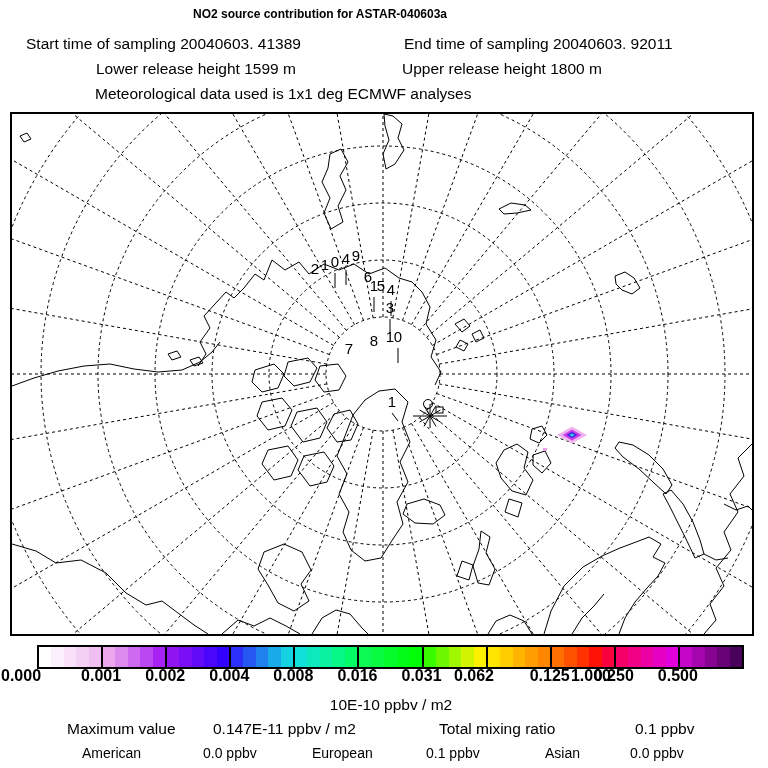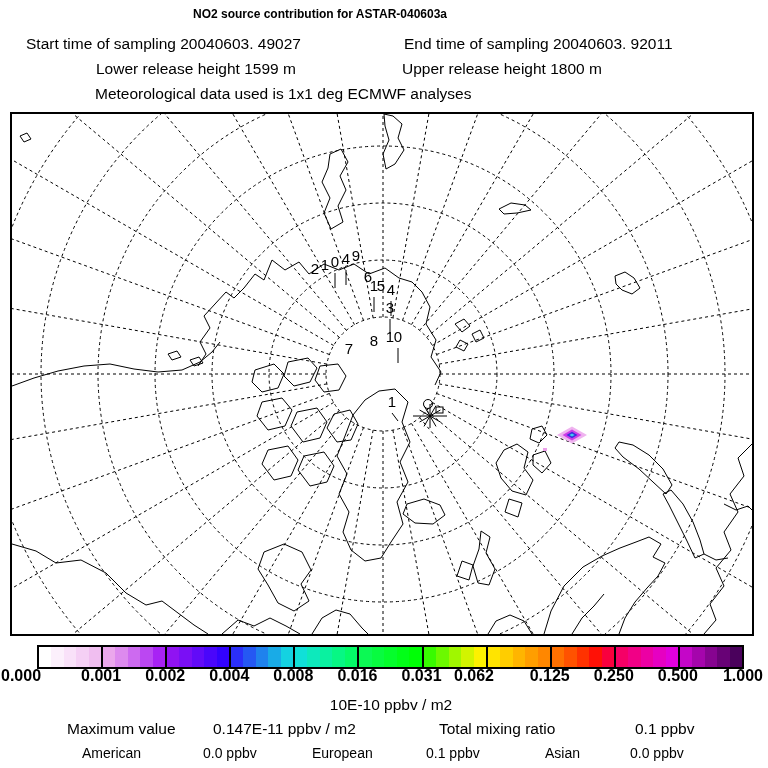--- a/index.html
+++ b/index.html
@@ -13,38 +13,38 @@
   #l2a{top:35px;left:26px;}
   #l2b{top:35px;left:404px;}
   #l3a{top:60px;left:96px;}
   #l3b{top:60px;left:402px;}
   #l4{top:85px;left:95px;}
   #map{position:absolute;left:10px;top:112px;width:740px;height:520px;border:2px solid #000;background:#fff;}
   #mapsvg{display:block;width:740px;height:520px;}
   #cbar{position:absolute;left:37px;top:645px;width:703px;height:20px;border:2px solid #000;display:flex;}
   .cseg{flex:1 1 0;border-left:2px solid #000;}
   .cseg:first-child{border-left:none;}
-  #cbticks{position:absolute;left:0;top:667px;width:768px;height:20px;}
+  #cbticks{position:absolute;left:0;top:667px;width:616px;height:20px;}
   .ctick{position:absolute;top:0;font-size:16px;font-weight:bold;}
   #unit{top:696px;left:391px;transform:translateX(-50%);font-size:15.5px;}
   .fl2{top:720px;font-size:15.5px;}
   #f-maxlab{left:67px;}
   #f-maxval{left:213px;}
   #f-tmrlab{left:439px;}
   #f-tmrval{left:635px;}
   .fl3{top:745px;font-size:14px;}
   #f-r0n{left:82px;}  #f-r0v{left:203px;}
   #f-r1n{left:312px;} #f-r1v{left:426px;}
   #f-r2n{left:545px;} #f-r2v{left:630px;}
 </style>
 </head>
 <body>
 
 <div class="abs" id="title">NO2 source contribution for ASTAR-040603a</div>
-<div class="abs h15" id="l2a">Start time of sampling 20040603. 49027</div>
+<div class="abs h15" id="l2a">Start time of sampling 20040603. 41389</div>
 <div class="abs h15" id="l2b">End time of sampling 20040603. 92011</div>
 <div class="abs h15" id="l3a">Lower release height 1599 m</div>
 <div class="abs h15" id="l3b">Upper release height 1800 m</div>
 <div class="abs h15" id="l4">Meteorological data used is 1x1 deg ECMWF analyses</div>
 
 <div id="map">
   <svg id="mapsvg" viewBox="0 0 740 520">
       <g stroke="#000" fill="none" stroke-width="1" stroke-dasharray="3 3">
         <circle cx="371" cy="260" r="57"></circle>
         <circle cx="371" cy="260" r="114"></circle>

